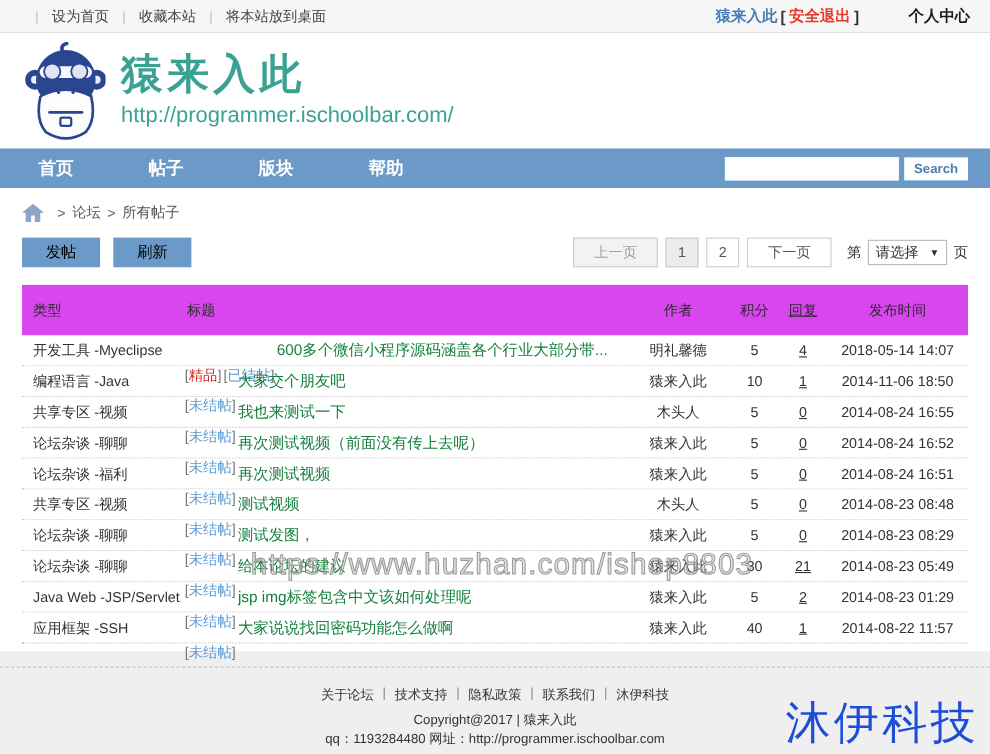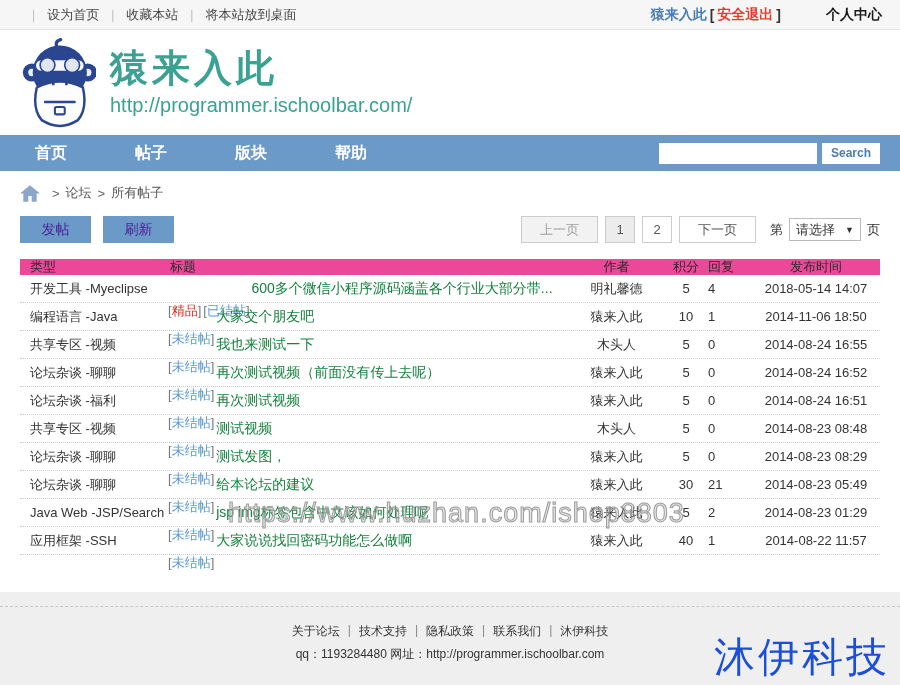--- a/index.html
+++ b/index.html
@@ -32,39 +32,39 @@
   .search-btn { height:21px; margin-left:5px; background:#fff; border:none; color:#4a7db5; font-weight:bold; font-size:12px; padding:0 9px; cursor:pointer; font-family:inherit; }
 
   
   .content { background:#fff; height:421px; position:relative; }
   .breadcrumb { display:flex; align-items:center; padding:13px 0 0 20px; font-size:13px; color:#555; }
   .home-icon { width:20px; height:17px; margin-right:6px; cursor:pointer; }
   .crumb-sep { margin:0 6px; color:#666; }
   .crumb-link { cursor:pointer; color:#555; }
 
   .toolbar-row { display:flex; align-items:center; margin:14px 20px 0 20px; }
-  .btn-blue { background:#6b9ac9; color:#4c1d95; border:none; font-size:14px; width:71px; height:27px; margin-right:12px; cursor:pointer; font-family:inherit; }
+  .btn-blue { background:#6b9ac9; color:#000000; border:none; font-size:14px; width:71px; height:27px; margin-right:12px; cursor:pointer; font-family:inherit; }
   .pagination { margin-left:auto; display:flex; align-items:center; }
   .pg-btn { border:1px solid #ccc; background:#fff; color:#555; font-size:13px; height:27px; min-width:30px; padding:0 18px; margin-left:7px; cursor:pointer; display:flex; align-items:center; justify-content:center; font-family:inherit; }
   .pg-btn.disabled { background:#f2f2f2; color:#a0a0a0; }
   .pg-num { padding:0; width:28px; }
   .pg-num.current { background:#ececec; }
   .pg-jump { font-size:13px; color:#333; margin-left:14px; }
   .pg-select { border:1px solid #bbb; background:#fff; height:23px; display:flex; align-items:center; font-size:13px; color:#333; padding:0 6px; margin:0 6px; cursor:pointer; }
   .pg-select .arrow { font-size:9px; color:#333; margin-left:10px; }
 
   
   .board { margin:16px 20px 0 20px; }
-  .t-head { display:flex; align-items:center; background:#ec4899; height:16px; font-size:13px; color:#2b2b2b; }
+  .t-head { display:flex; align-items:center; background:#d946ef; height:46px; font-size:13px; color:#2b2b2b; }
   .t-row { display:flex; align-items:center; height:28px; border-bottom:1px dotted #c9c9c9; font-size:13px; background:#fff; }
   .c-type { width:148px; padding-left:10px; }
   .c-title { flex:1; display:flex; align-items:center; overflow:hidden; white-space:nowrap; }
   .c-author { width:95px; text-align:center; }
   .c-score { width:44px; text-align:center; }
-  .c-reply { width:44px; text-align:left; }
+  .c-reply { width:44px; text-align:center;text-decoration:underline; }
   .c-date { width:128px; text-align:center; }
   .t-head .c-title { padding-left:2px; }
   .row-type { color:#333; }
   .tag { margin-right:2px;margin-top:44px; }
   .tag .tb { color:#777; }
   .row-title { color:#15803d; font-size:14px; cursor:pointer; overflow:hidden; text-overflow:ellipsis; }
   .row-date { color:#333; }
 
   
   .wm-center { position:absolute; left:228px; top:327px; font-family:Liberation Sans, sans-serif; font-size:27px; letter-spacing:1px; color:rgba(150,150,150,0.25); -webkit-text-stroke:1px #9a9a9a; pointer-events:none; }
@@ -261,21 +261,21 @@
             <span class="c-title">
               <span class="tag"><span class="tb">[</span><span style="color: rgb(91, 155, 213);">未结帖</span><span class="tb">]</span></span>
               <span class="row-title">给本论坛的建议</span>
             </span>
             <span class="c-author">猿来入此</span>
             <span class="c-score">30</span>
             <span class="c-reply">21</span>
             <span class="c-date row-date">2014-08-23 05:49</span>
           </div>
           <div class="t-row">
-            <span class="c-type row-type">Java Web -JSP/Search</span>
+            <span class="c-type row-type">Java Web -JSP/Servlet</span>
             <span class="c-title">
               <span class="tag"><span class="tb">[</span><span style="color: rgb(91, 155, 213);">未结帖</span><span class="tb">]</span></span>
               <span class="row-title">jsp img标签包含中文该如何处理呢</span>
             </span>
             <span class="c-author">猿来入此</span>
             <span class="c-score">5</span>
             <span class="c-reply">2</span>
             <span class="c-date row-date">2014-08-23 01:29</span>
           </div>
           <div class="t-row">
@@ -301,17 +301,18 @@
         <span class="f-link">关于论坛</span>
         <span class="f-sep">|</span>
         <span class="f-link">技术支持</span>
         <span class="f-sep">|</span>
         <span class="f-link">隐私政策</span>
         <span class="f-sep">|</span>
         <span class="f-link">联系我们</span>
         <span class="f-sep">|</span>
         <span class="f-link">沐伊科技</span>
       </div>
+    <div class="f-line">Copyright@2017 | 猿来入此</div>
     <div class="f-line">qq：1193284480 网址：http://programmer.ischoolbar.com</div>
   </div>
 
   <div class="wm-corner">沐伊科技</div>
 </div>
 
 </body></html>

